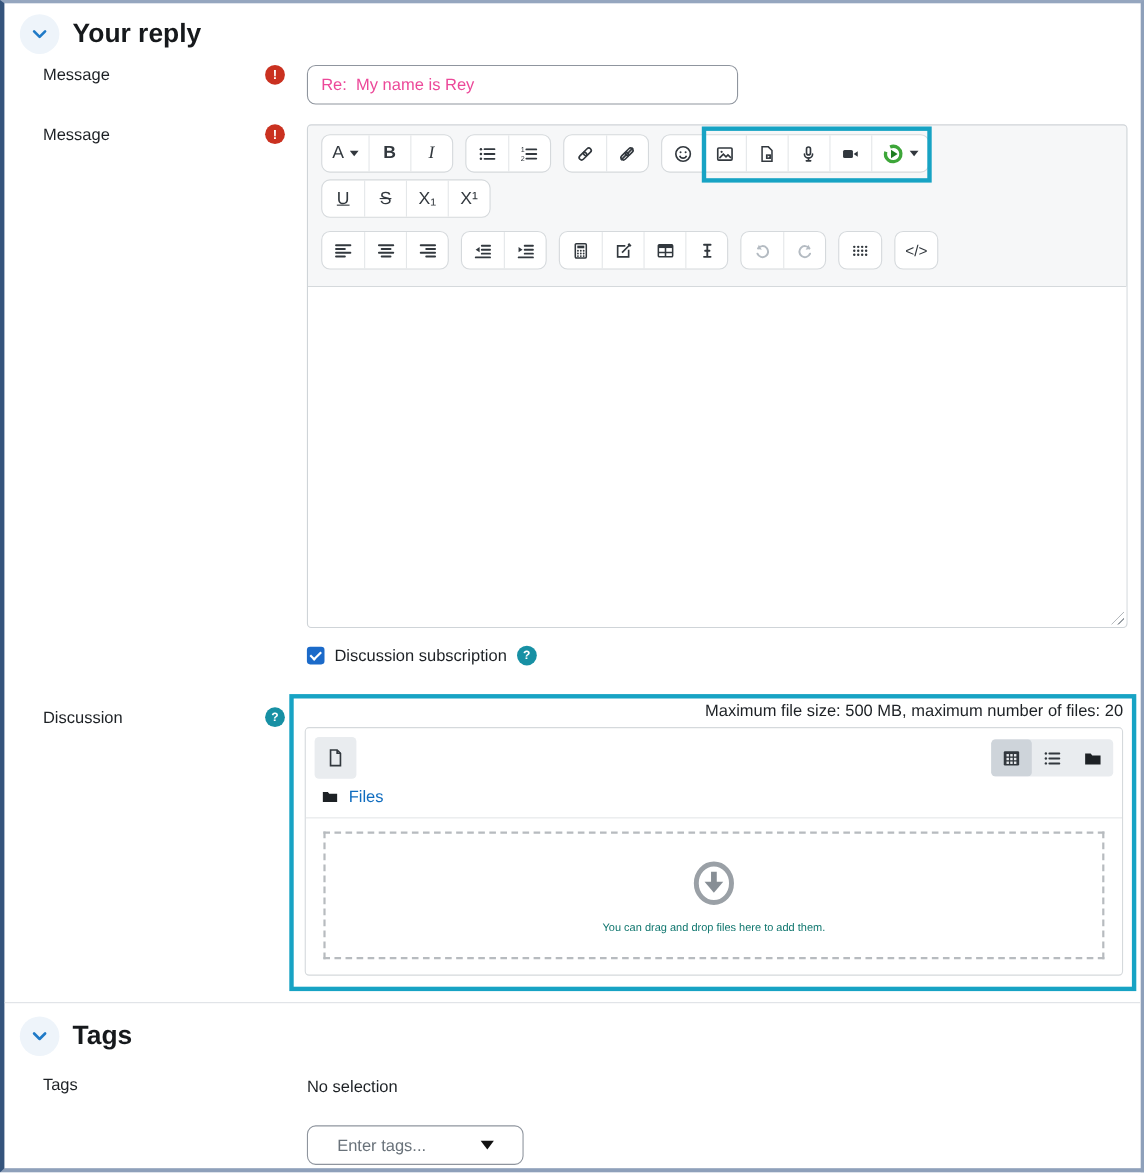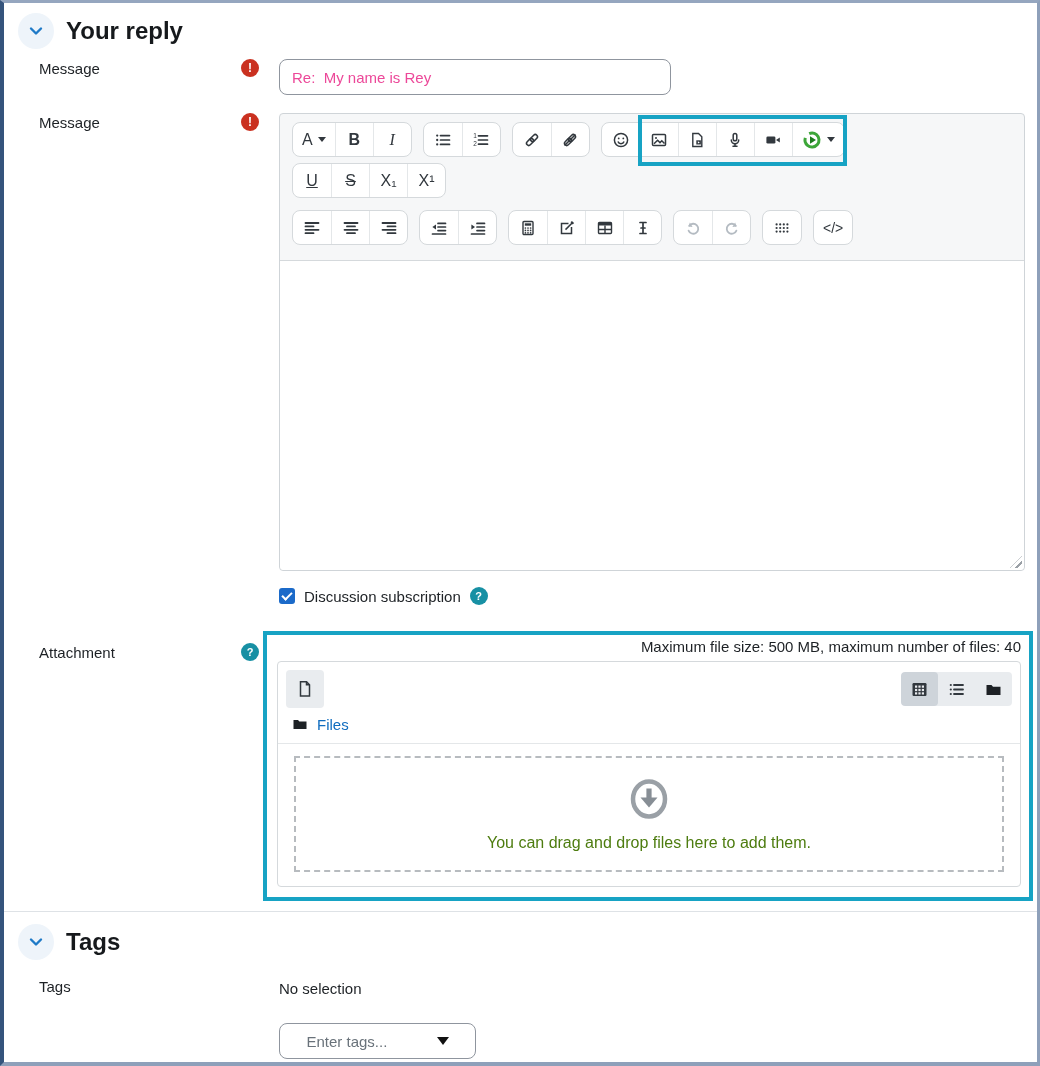--- a/index.html
+++ b/index.html
@@ -104,21 +104,21 @@
   .fm-views { display:flex; background:#e9ecef; border-radius:4px; overflow:hidden; }
   .fm-viewbtn { width:37px; height:34px; background:transparent; border:none;
     display:flex; align-items:center; justify-content:center; cursor:pointer; }
   .fm-viewbtn.active { background:#ced4da; border-radius:4px; }
   .fm-path { display:flex; align-items:flex-start; gap:9px; padding:2px 10px 10px 14px;
              border-bottom:1px solid #e4e7e9; }
   .fm-path-link { color:#0f6cbf; font-size:15px; text-decoration:none; cursor:pointer; }
   .fm-dropwrap { padding:12px 16px 14px; }
   .dropzone { border:2px dashed #b7bbbf; min-height:116px; display:flex; flex-direction:column;
     align-items:center; justify-content:center; gap:12px; padding:10px; }
-  .dropzone-text { font-size:16px; color:#4d7c0f; }
+  .dropzone-text { font-size:10px; color:#0f766e; }
 
   .divider { border:none; border-top:1px solid #dee2e6; }
   .div-tags { margin-top:10px; }
 
   
   .tags-header { padding-top:12px; }
   .row-tags { margin-top:18px; }
   .no-selection { font-size:15px; padding-top:2px; }
   .tags-select { margin-top:26px; width:197px; height:36px; border:1px solid #8f959e;
     border-radius:8px; display:flex; align-items:center; justify-content:center;
@@ -451,26 +451,26 @@
   </div>
 
   <div class="row-subscription">
     <span class="checkbox"></span>
     <span class="subscription-label">Discussion subscription</span>
     <span class="help-icon"></span>
   </div>
 
   <div class="form-row row-attachment">
     <div class="label-col">
-      <span class="fld-label">Attachment</span>
+      <span class="fld-label">Discussion</span>
       <span class="help-icon"></span>
     </div>
     <div class="field-col">
       <div class="fm-highlight">
-        <div class="max-note">Maximum file size: 500 MB, maximum number of files: 40</div>
+        <div class="max-note">Maximum file size: 500 MB, maximum number of files: 20</div>
         <div class="filemanager">
           <div class="fm-toolbar">
             <button class="fm-addbtn">
               <span>
                   <svg width="20" height="20" viewBox="0 0 20 20" fill="none" stroke="#32383e" stroke-width="1.5">
                     <path d="M5.5 2.8 H11.5 L14.5 5.8 V17 H5.5 Z"></path>
                     <path d="M11.5 2.8 V5.8 H14.5"></path>
                   </svg>
                 </span>
             </button>

